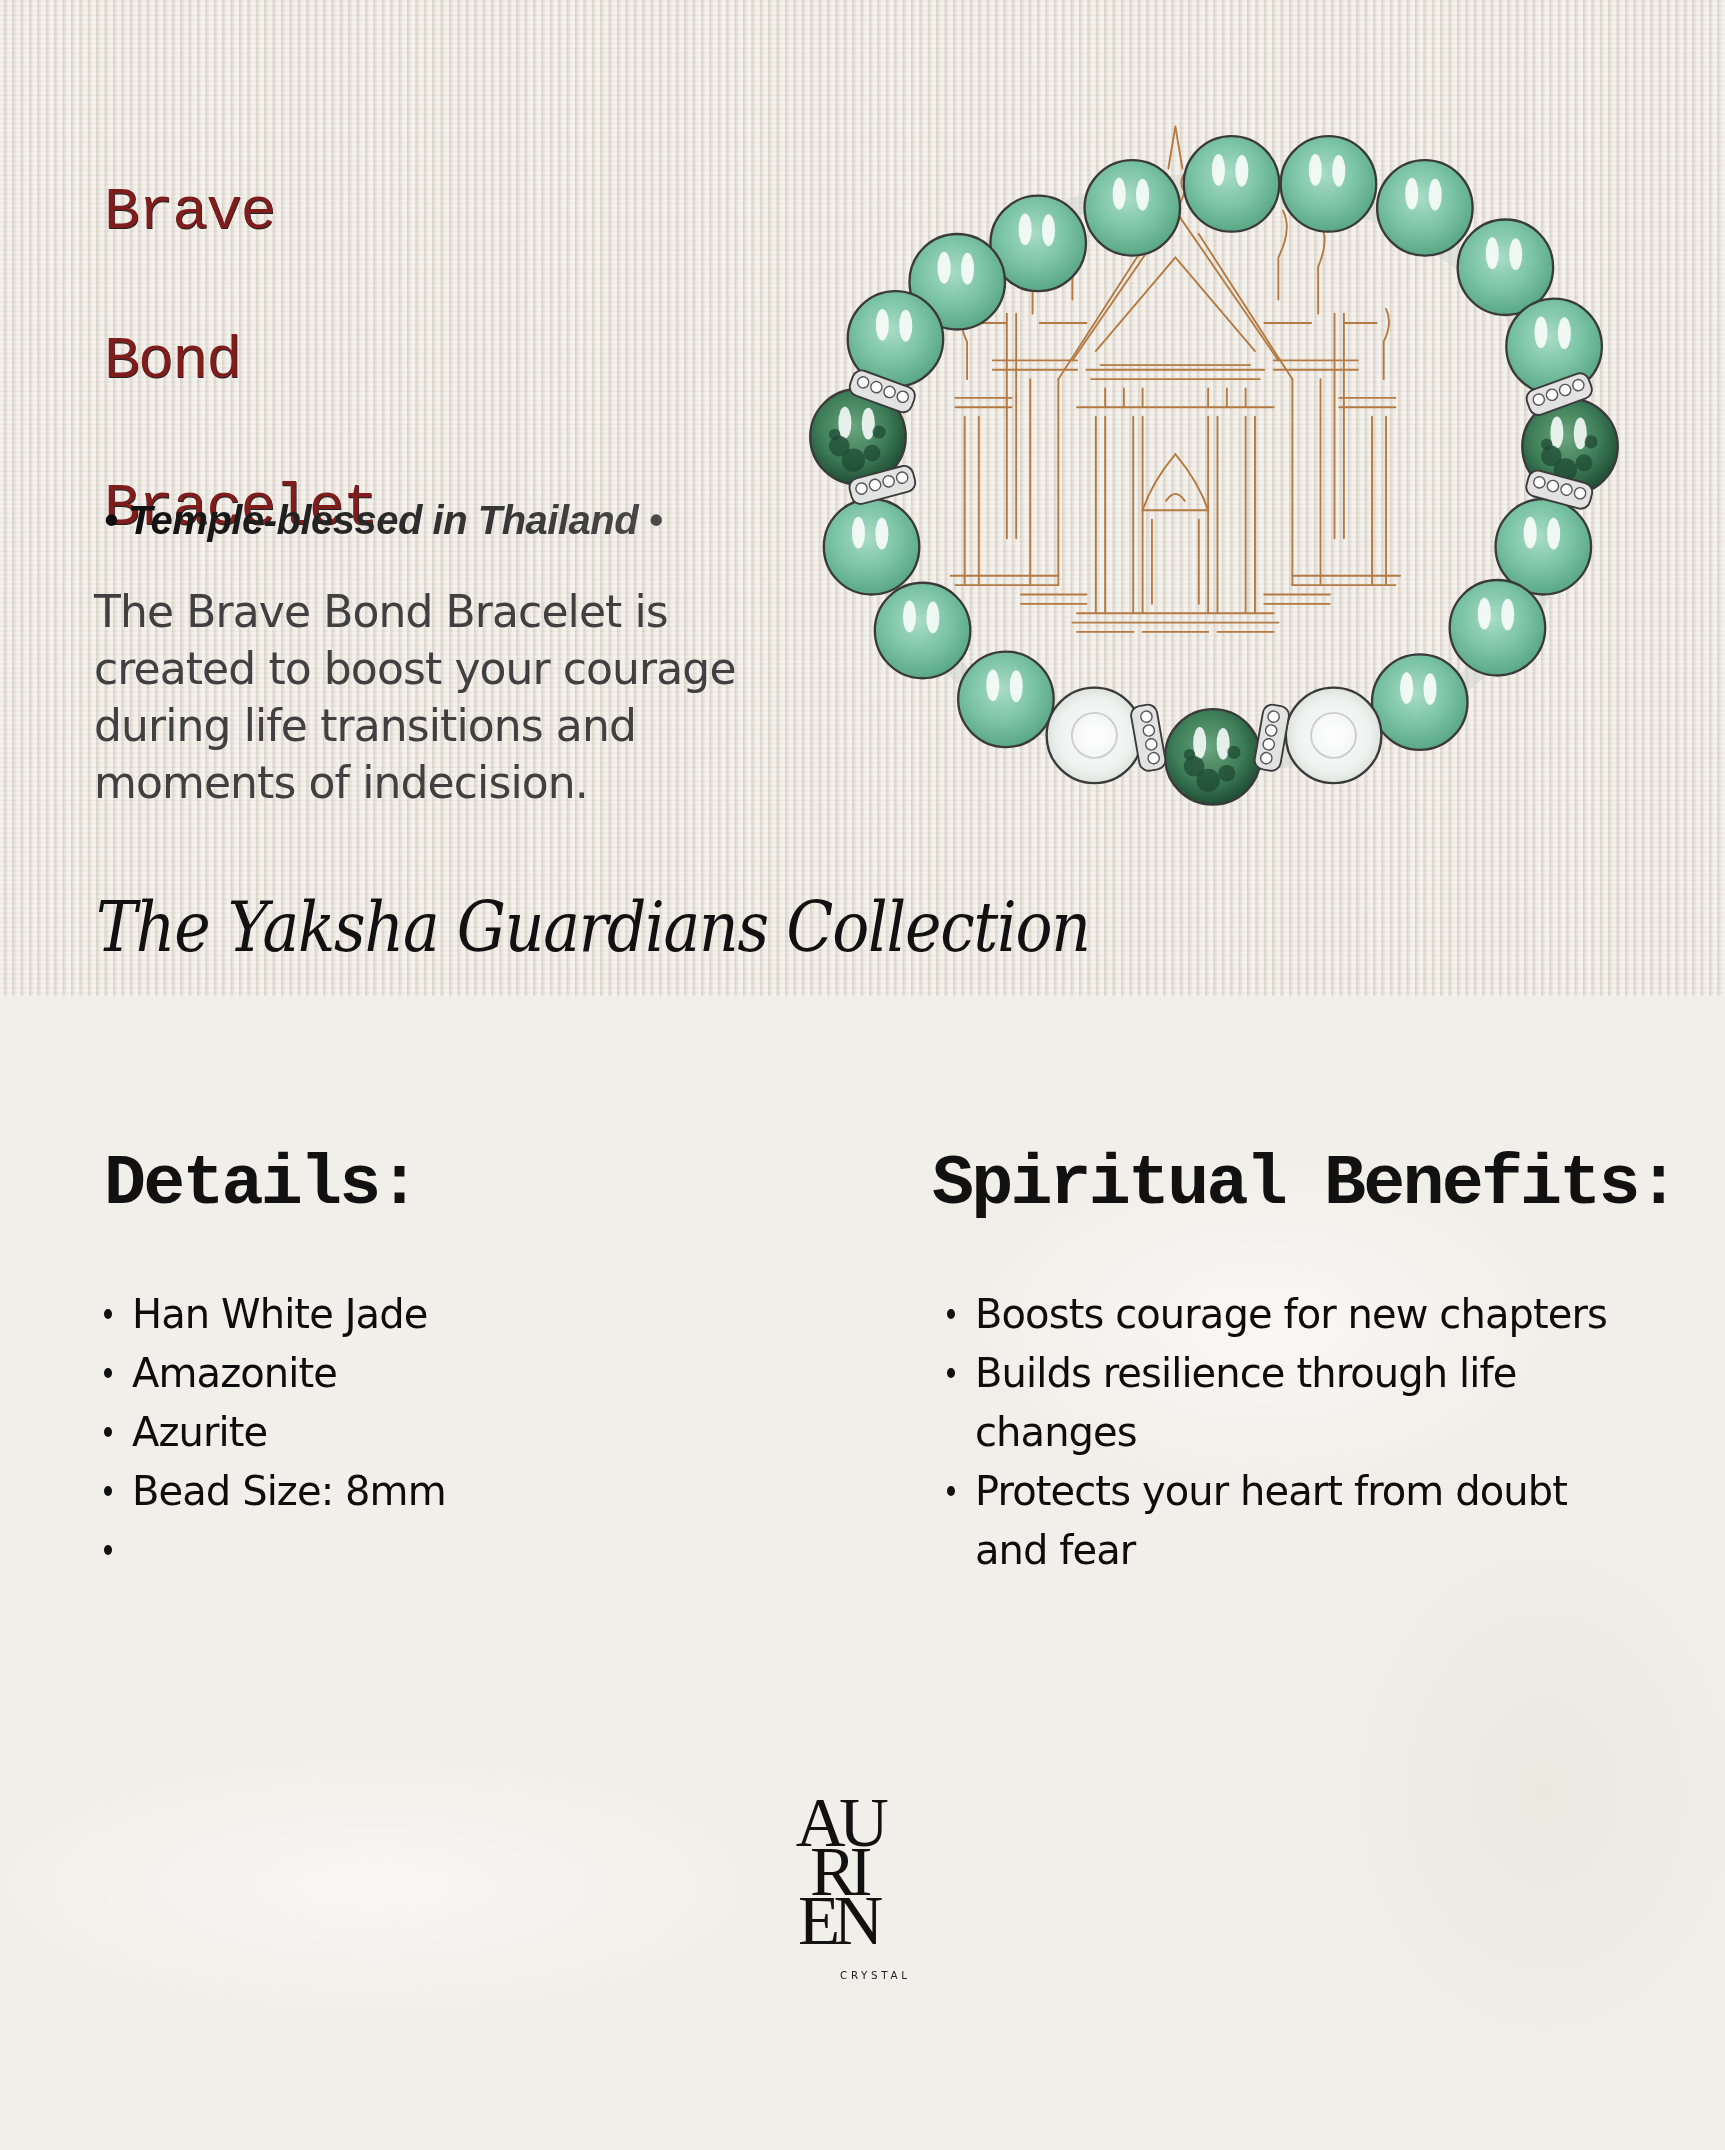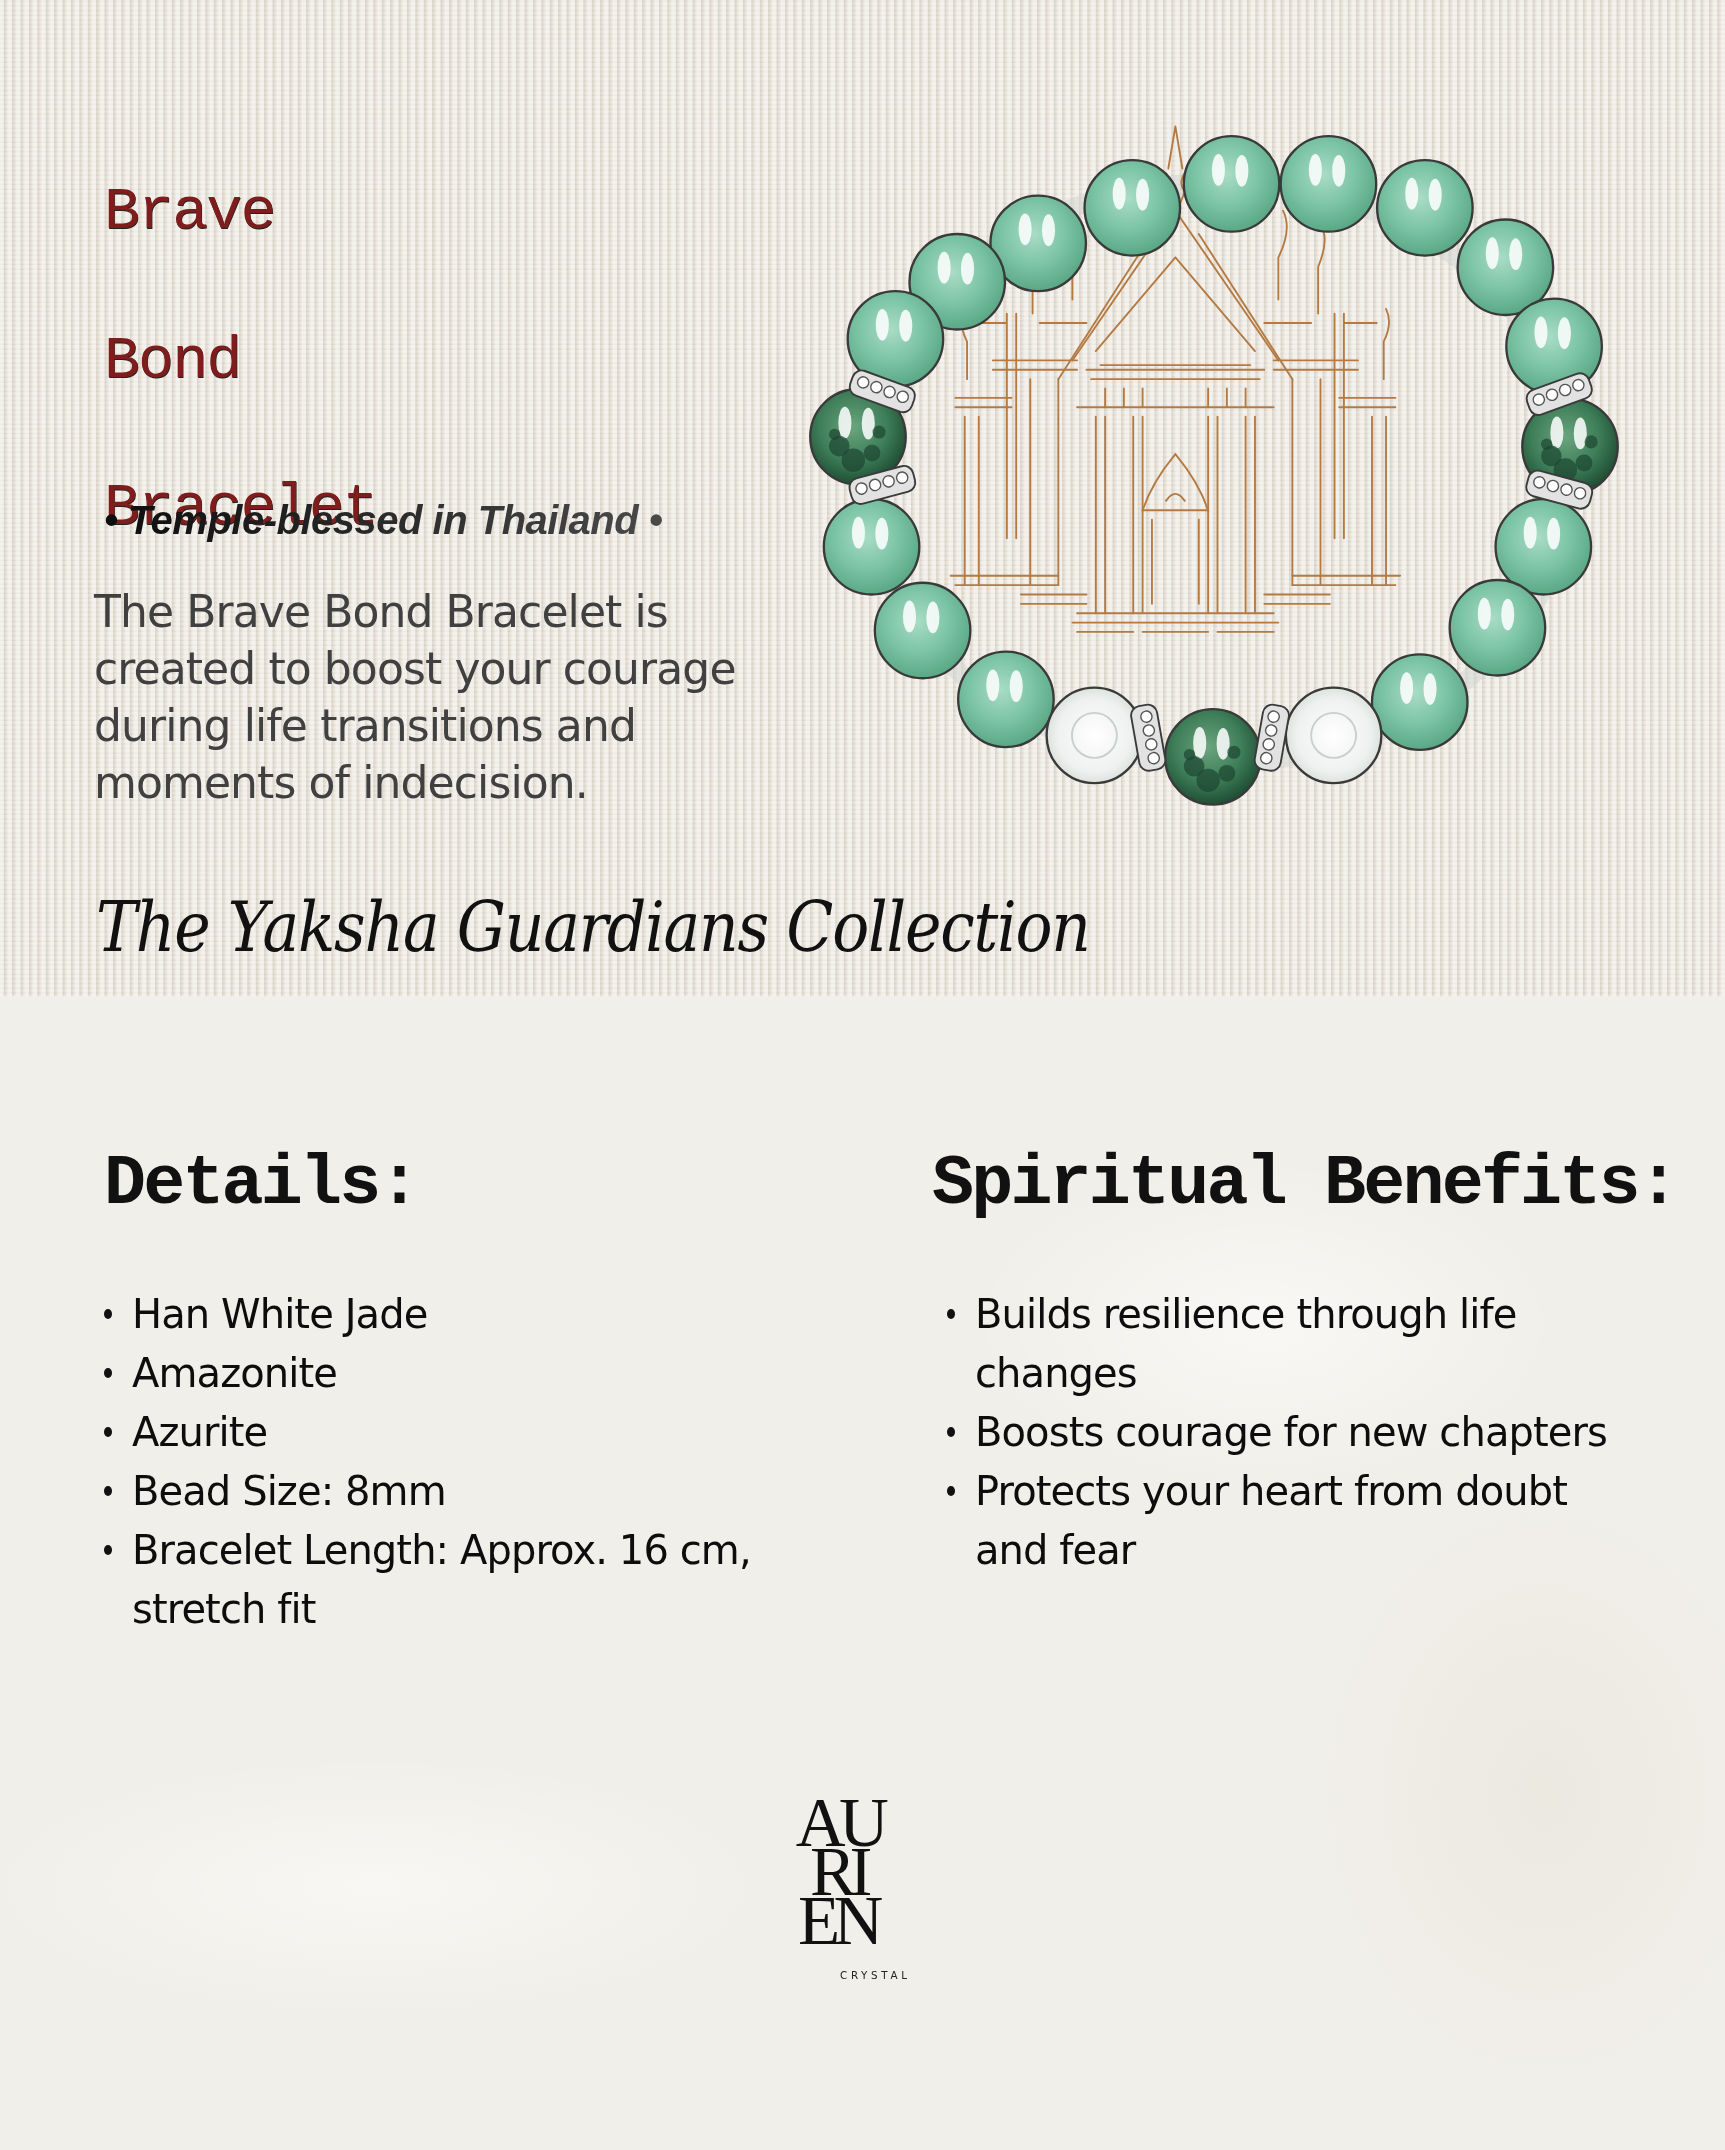--- a/index.html
+++ b/index.html
@@ -323,27 +323,27 @@
       </g>
   </svg>
 </div>
 
 <h2 class="section-heading" style="left:104px">Details:</h2>
 <ul class="list" style="left:104px; width:749px">
   <li><span class="dot"></span><span>Han White Jade</span></li>
   <li><span class="dot"></span><span>Amazonite</span></li>
   <li><span class="dot"></span><span>Azurite</span></li>
   <li><span class="dot"></span><span>Bead Size: 8mm</span></li>
-  <li><span class="dot"></span><span>Bracelet Length: Approx. 16 cm, stretch fit</span></li>
+  <li><span class="dot"></span></li>
 </ul>
 
 <h2 class="section-heading" style="left:932px">Spiritual Benefits:</h2>
 <ul class="list" style="left:947px; width:679px">
+  <li><span class="dot"></span><span>Boosts courage for new chapters</span></li>
   <li><span class="dot"></span><span>Builds resilience through life changes</span></li>
-  <li><span class="dot"></span><span>Boosts courage for new chapters</span></li>
   <li><span class="dot"></span><span>Protects your heart from doubt and fear</span></li>
 </ul>
 
 <div class="logo">
   <span class="row" style="left:4.7px; top:0px">AU</span>
   <span class="row" style="left:19px; top:49px">RI</span>
   <span class="row" style="left:7px; top:98px">EN</span>
   <span class="crystal">CRYSTAL</span>
 </div>
 

